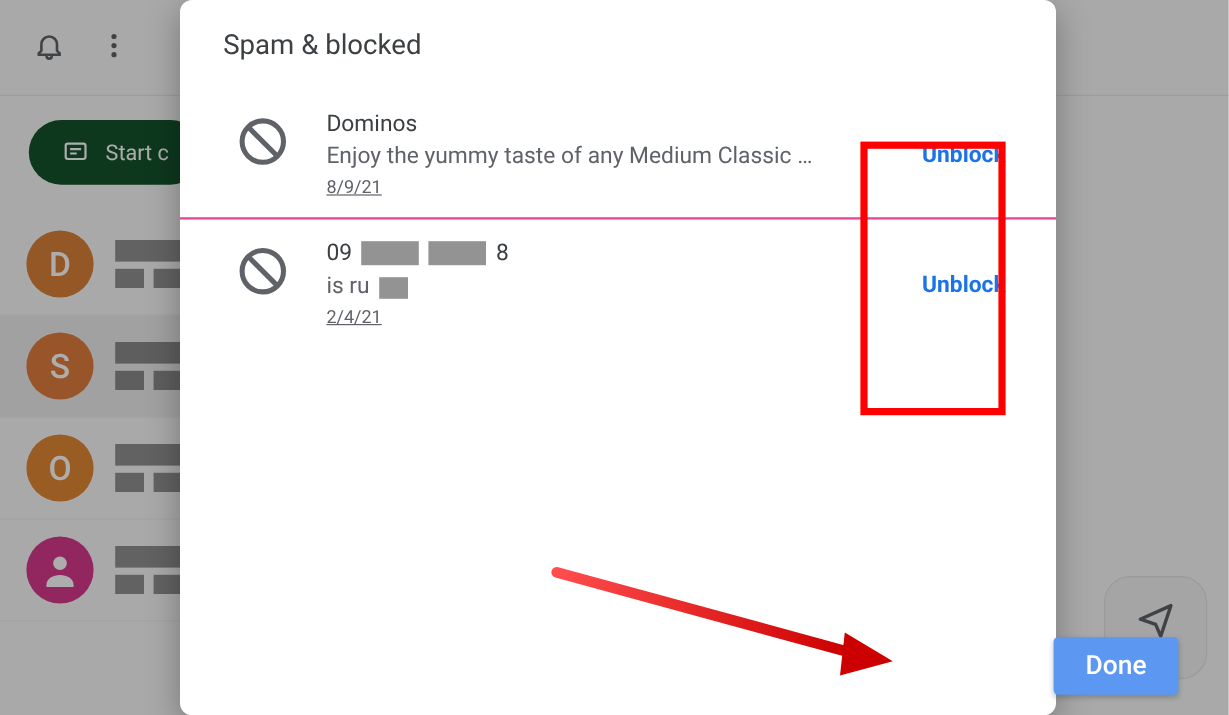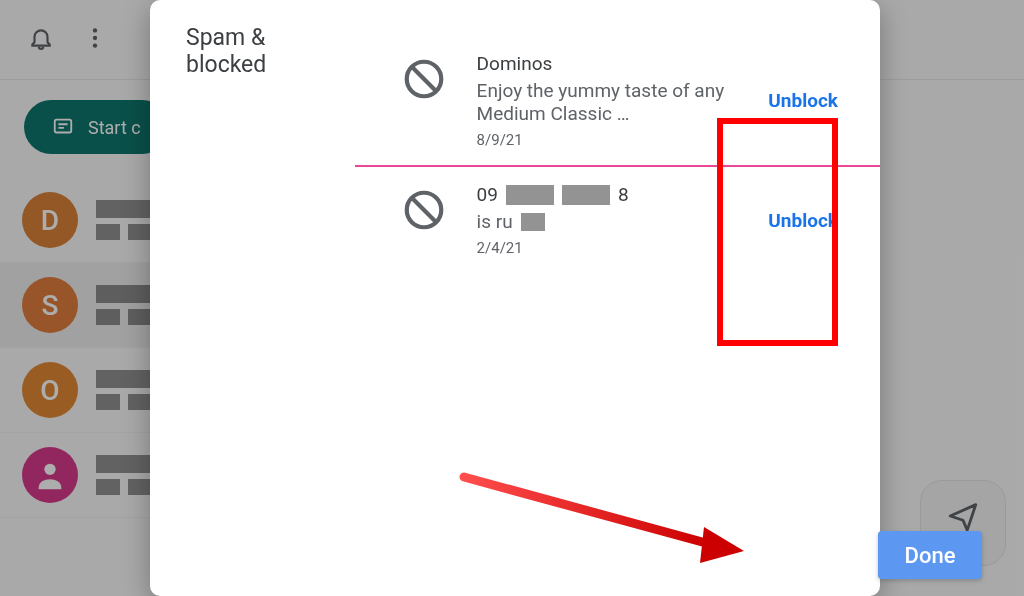--- a/index.html
+++ b/index.html
@@ -7,46 +7,46 @@
 
   
   .bg { position: absolute; inset: 0; background: #fafafa; }
   .bg-overlay { position: absolute; inset: 0; background: rgba(0,0,0,0.32); z-index: 5; }
 
   .top-bar { height: 80px; display: flex; align-items: center; padding: 0 28px; justify-content: space-between; border-bottom: 1px solid #e7e7e7; }
   .top-title { font-size: 26px; color: #5f6368; }
   .top-icons { display: flex; gap: 28px; align-items: center; }
 
   .sidebar { position: absolute; top: 80px; left: 0; width: 380px; bottom: 0; }
-  .start-btn { background: #0f766e; color: #fff; border-radius: 34px; display: inline-flex; align-items: center; gap: 14px; padding: 16px 28px; font-size: 18px; margin: 20px 0 24px 24px; }
+  .start-btn { background: #14532d; color: #fff; border-radius: 34px; display: inline-flex; align-items: center; gap: 14px; padding: 16px 28px; font-size: 18px; margin: 20px 0 24px 24px; }
   .start-btn svg { flex: 0 0 auto; }
   .conv { display: flex; align-items: center; gap: 18px; padding: 14px 22px; border-bottom: 1px solid #f0f0f0; }
   .conv.sel { background: #ededed; }
   .avatar { width: 56px; height: 56px; border-radius: 50%; display: flex; align-items: center; justify-content: center; color: #fff; font-size: 28px; font-weight: 500; }
   .blur-lines { display: flex; flex-direction: column; gap: 6px; }
   .blur { background: #3b3b3b; opacity: 0.55; }
   .bl-sm { width: 24px; height: 16px; }
   .bl-md { width: 48px; height: 16px; }
   .bl-lg { width: 58px; height: 18px; }
   .person-avatar { display:flex; align-items:center; justify-content:center; }
 
   .send-btn { position:absolute; right:18px; bottom:30px; width:86px; height:86px; border-radius:22px; background:#f3f3f3; border:1px solid #e3e3e3; display:flex; flex-direction:column; align-items:center; justify-content:center; gap:2px; }
   .send-btn .lbl { font-size:11px; color:#5f6368; letter-spacing:1px; font-weight:600; }
 
   
-  .modal { position:absolute; z-index:10; top:0; left:150px; width:730px; height:596px; background:#fff; border-radius:10px; box-shadow:0 8px 28px rgba(0,0,0,0.3); display:flex; flex-direction:row; padding:22px 0 22px 0; }
+  .modal { position:absolute; z-index:10; top:0; left:150px; width:730px; height:596px; background:#fff; border-radius:10px; box-shadow:0 8px 28px rgba(0,0,0,0.3); display:flex; flex-direction:column; padding:22px 0 22px 0; }
   .modal-title { font-size:23px; color:#3c4043; font-weight:400; padding:2px 36px 10px; }
   .list { padding: 14px 0 0; }
   .row { display:flex; align-items:flex-start; padding:16px 36px 16px 46px; }
   .row + .row { border-top:2px solid #ec4899; }
   .block-icon { width:46px; height:46px; margin-right:30px; margin-top:4px; flex:0 0 auto; }
   .row-text { flex:1 1 auto; min-width:0; }
   .row-name { font-size:19px; color:#3c4043; margin-bottom:4px; display:flex; align-items:center; gap:8px; flex-wrap:wrap; }
-  .row-preview { font-size:19px; color:#5f6368; margin-bottom:6px; display:flex; align-items:center; gap:8px; flex-wrap:wrap; }
-  .row-date { font-size:15px; color:#5f6368; }
+  .row-preview { font-size:19px; color:#5f6368; margin-bottom:6px; display:flex; align-items:flex-end; gap:8px; flex-wrap:wrap; }
+  .row-date { font-size:15px; color:#5f6368;text-decoration:underline; }
   .unblock { color:#1a73e8; font-size:19px; font-weight:700; padding:2px 6px; margin-left:10px; cursor:pointer; flex:0 0 auto; align-self:center; }
 
   .done-btn { position:absolute; left:728px; top:531px; width:104px; height:48px; background:#5c97f1; color:#fff; border:none; border-radius:4px; font-size:22px; box-shadow:0 2px 4px rgba(60,64,67,0.3); cursor:pointer; font-weight:500; }
 
   
   .ann { position:absolute; z-index:20; pointer-events:none; }
   .redbox { border:6px solid #ff0000; }
 </style>
 </head>
 <body>

